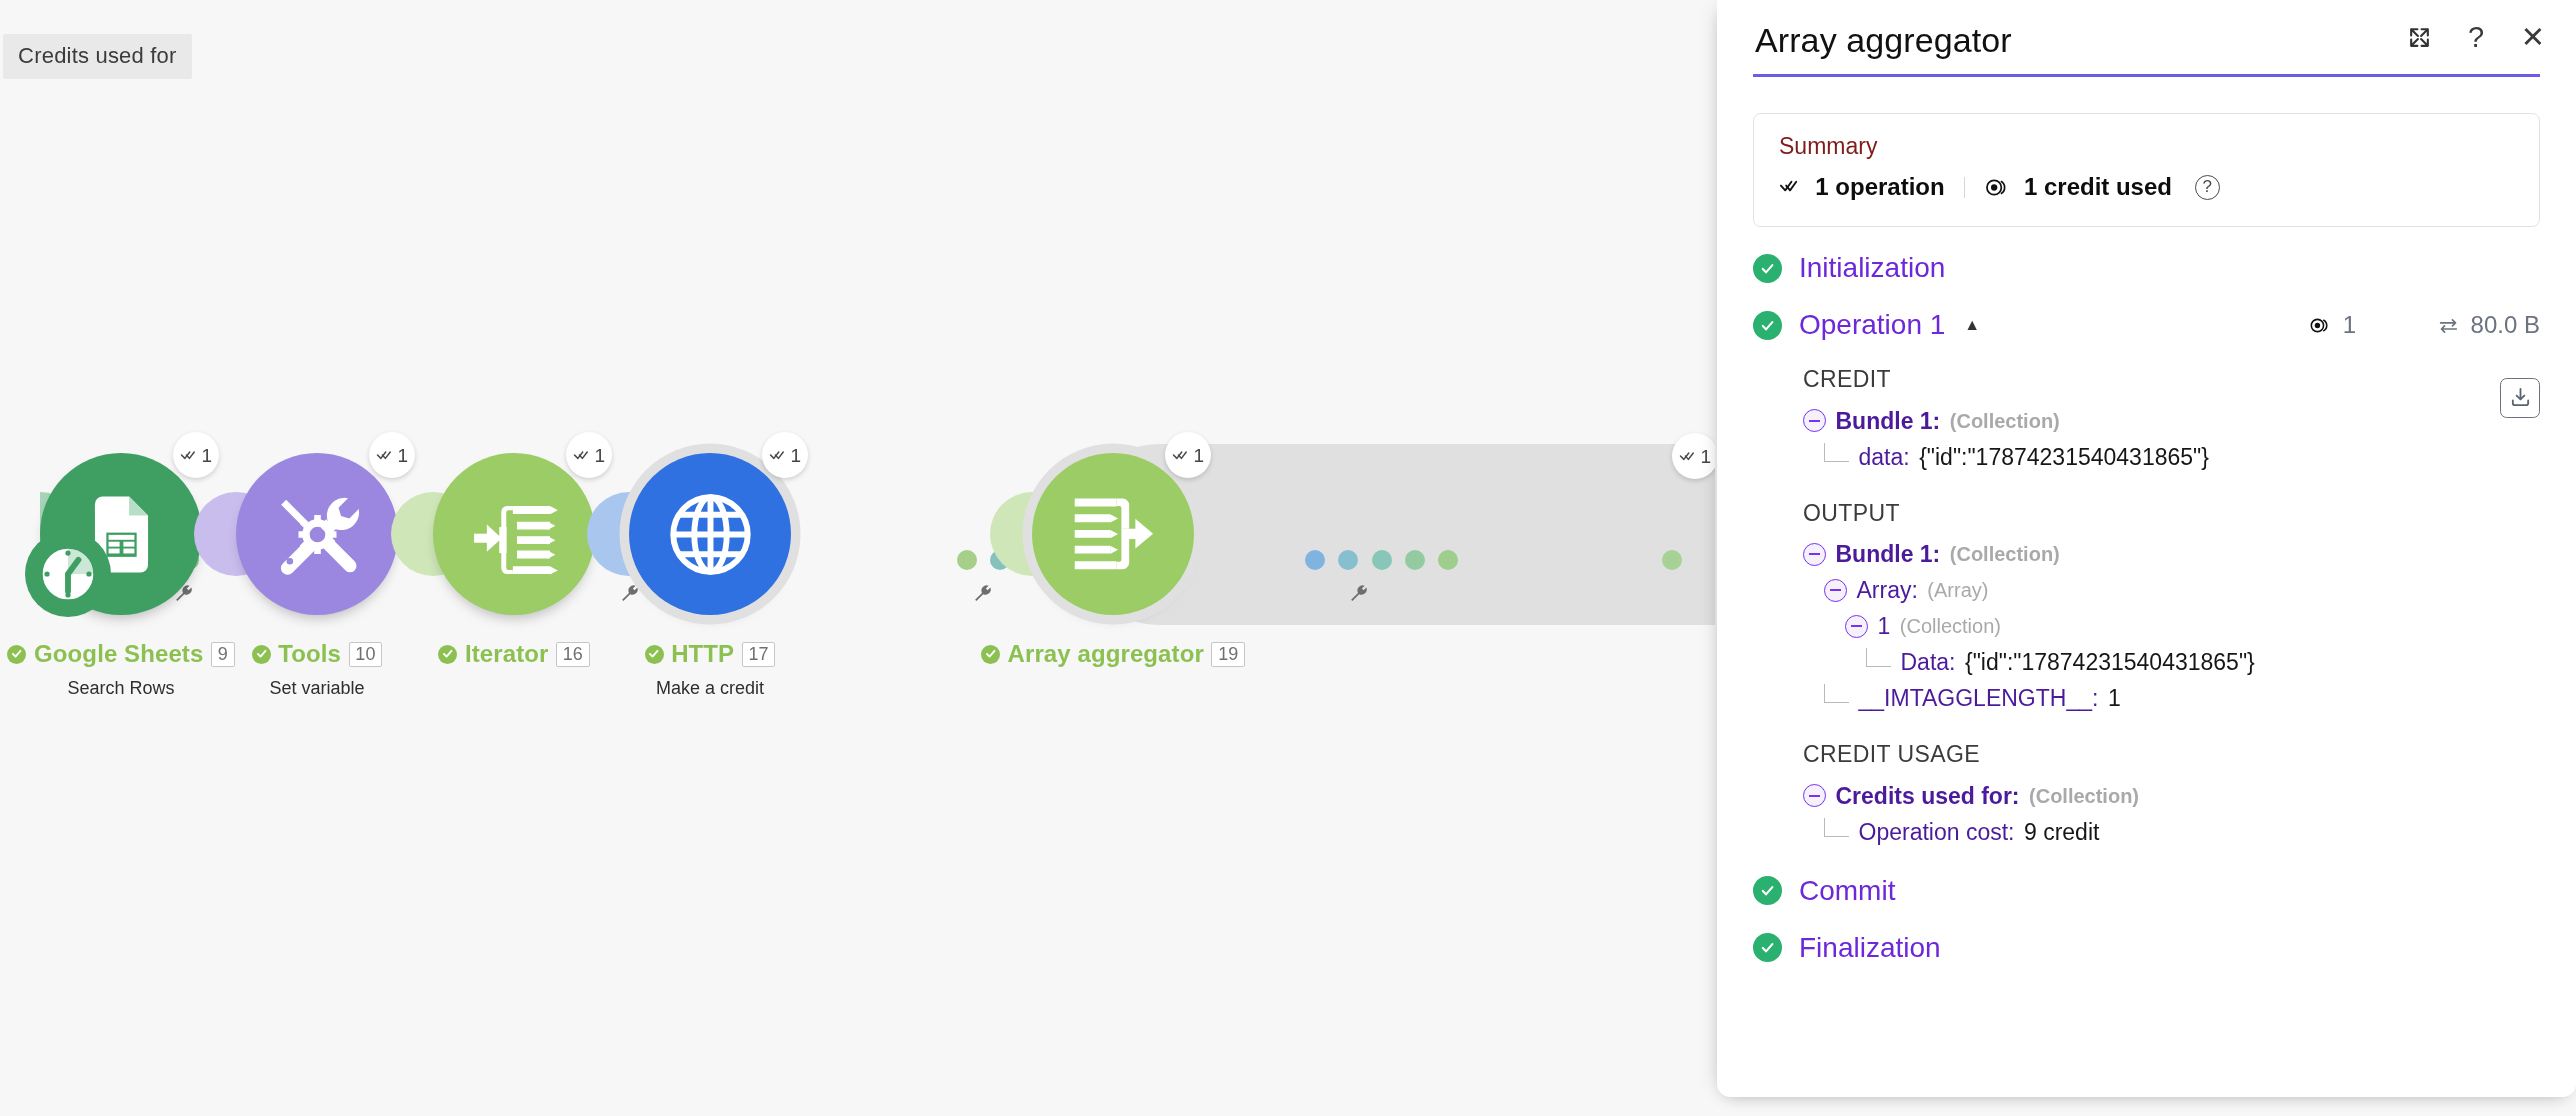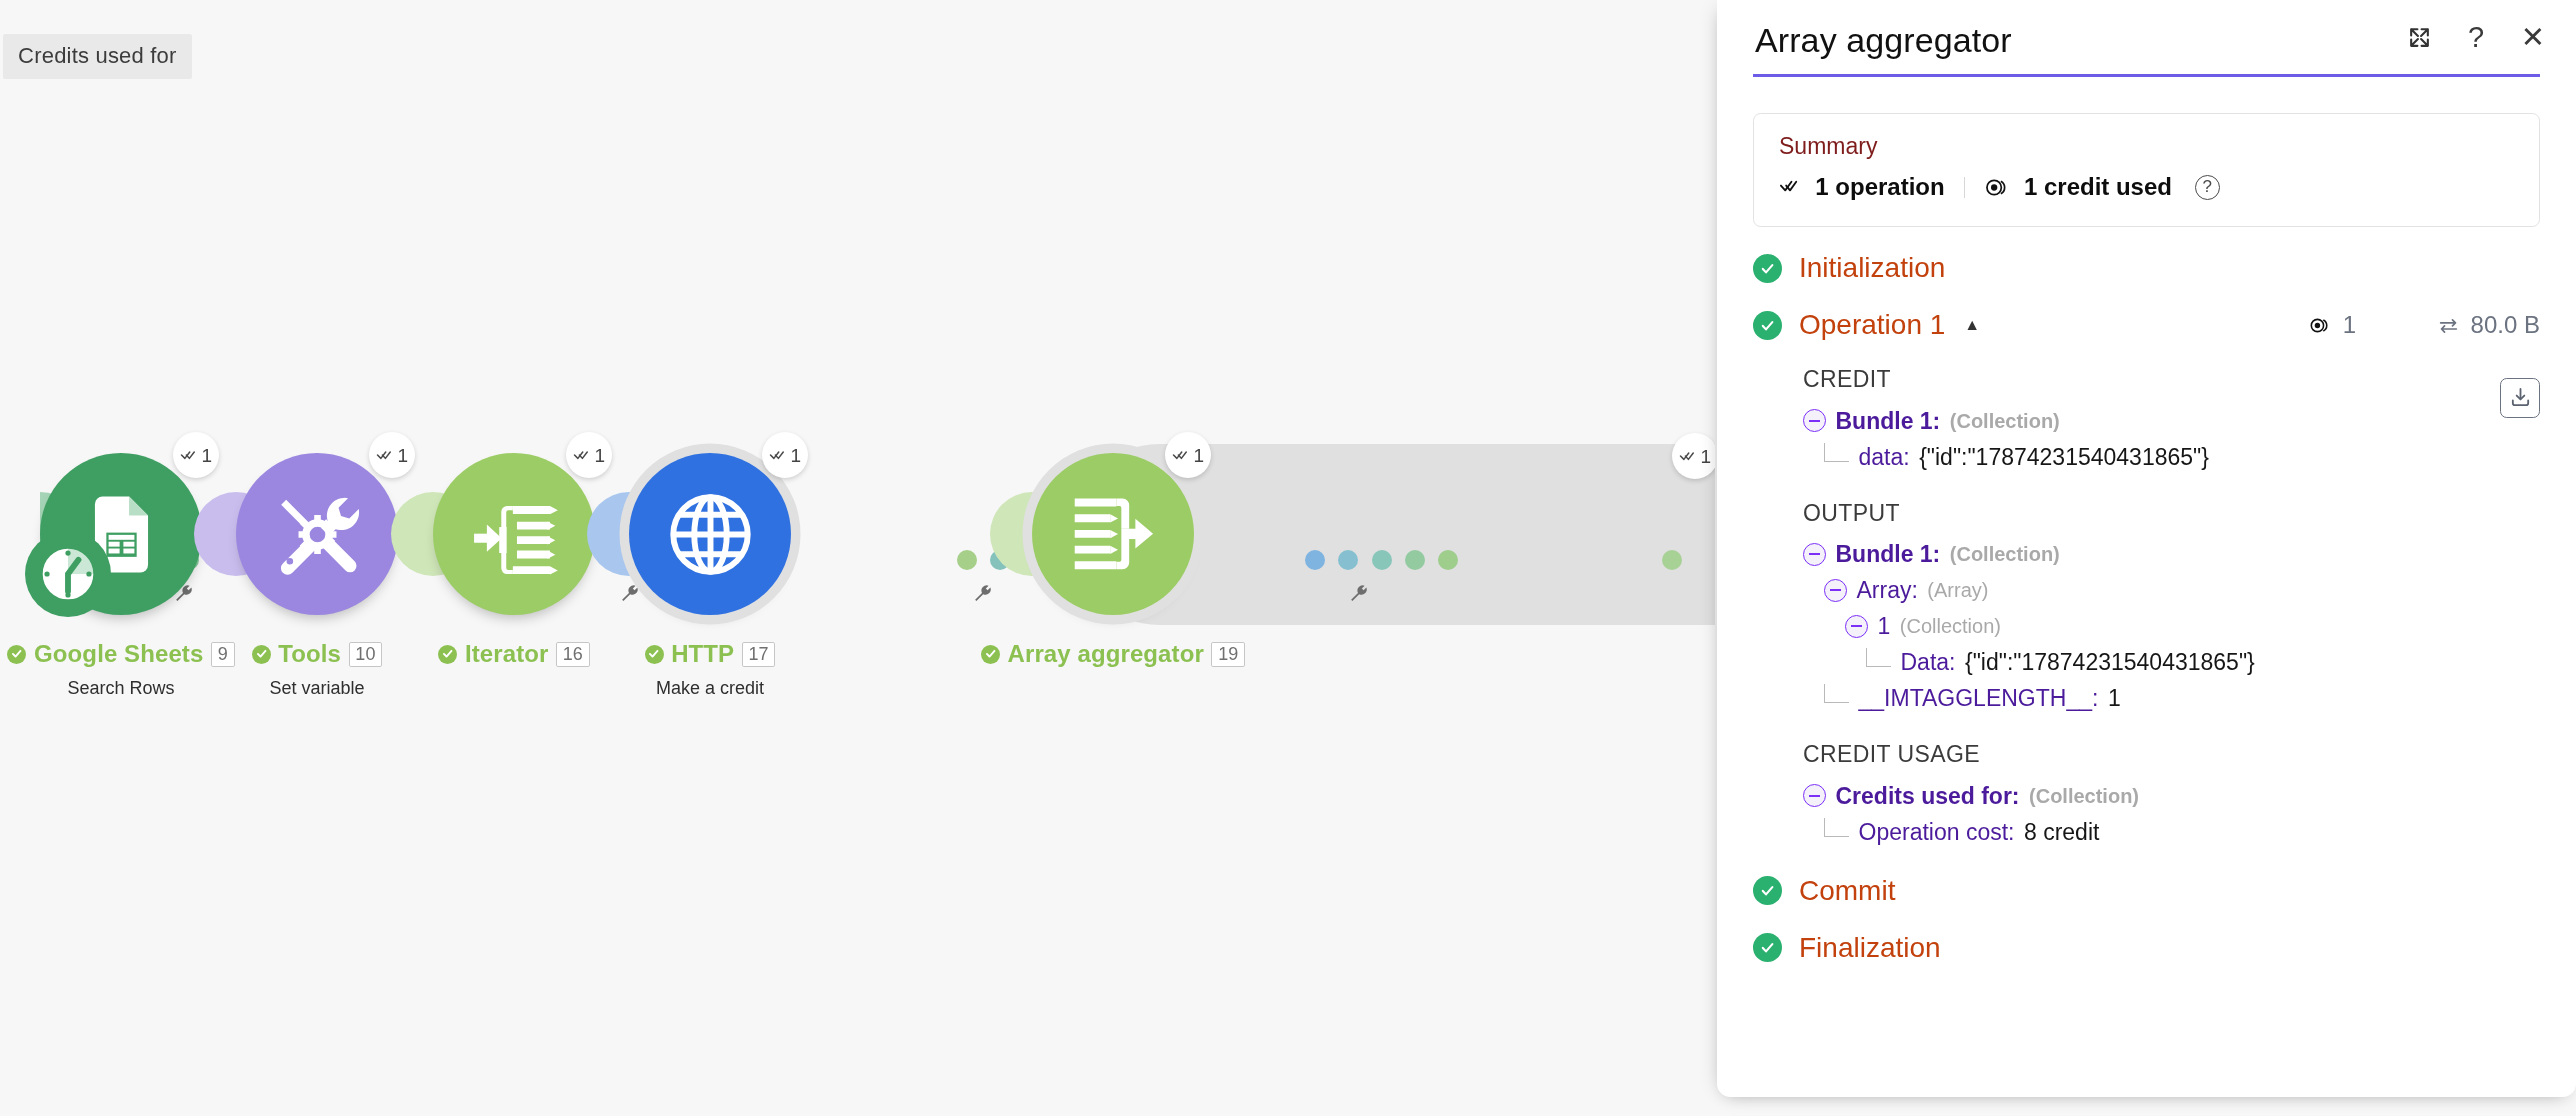--- a/index.html
+++ b/index.html
@@ -165,21 +165,21 @@
   }
 
   .stage {
     display: flex; align-items: center; gap: 17px;
     margin-top: 25px;
   }
   .stage .greencheck {
     width: 29px; height: 29px; border-radius: 50%; background:#2ab06f;
     display:flex; align-items:center; justify-content:center; flex:0 0 auto;
   }
-  .stage .stagename { font-size: 28px; color:#c2410c; }
+  .stage .stagename { font-size: 28px; color:#6d28d9; }
   .stage .caret { margin-left: 1.9px; color:#333; font-size: 16px; }
   .stage .spacer { flex: 1; }
   .stage .metric { display:flex; align-items:center; gap: 9.5px; font-size: 24px; color:#6b7280; }
 
   .op-detail { padding-left: 50px; position: relative; }
   .dl-btn {
     position: absolute; right: 0; top: 11.4px;
     width: 40px; height: 40px;
     border: 1.5px solid #6b7280; border-radius: 6.7px;
     background: #fff; cursor: pointer;
@@ -607,21 +607,21 @@
       <div class="section-label">CREDIT USAGE</div>
       <div class="tree">
         <div class="trow ind1">
           <span class="minus"></span>
           <span class="k">Credits used for:</span>
           <span class="t">(Collection)</span>
         </div>
         <div class="trow ind2">
           <span class="elbow"></span>
           <span class="k">Operation cost:</span>
-          <span class="v">8 credit</span>
+          <span class="v">9 credit</span>
         </div>
       </div>
     </div>
 
     <div class="stage">
       <span class="greencheck">
         <svg width="15.2" height="15.2" viewBox="0 0 24 24" fill="none" stroke="#fff" stroke-width="3.4" stroke-linecap="round" stroke-linejoin="round">
             <path d="M4.5 12.5l5 5.5L19.5 6.5"></path>
           </svg>
       </span>

